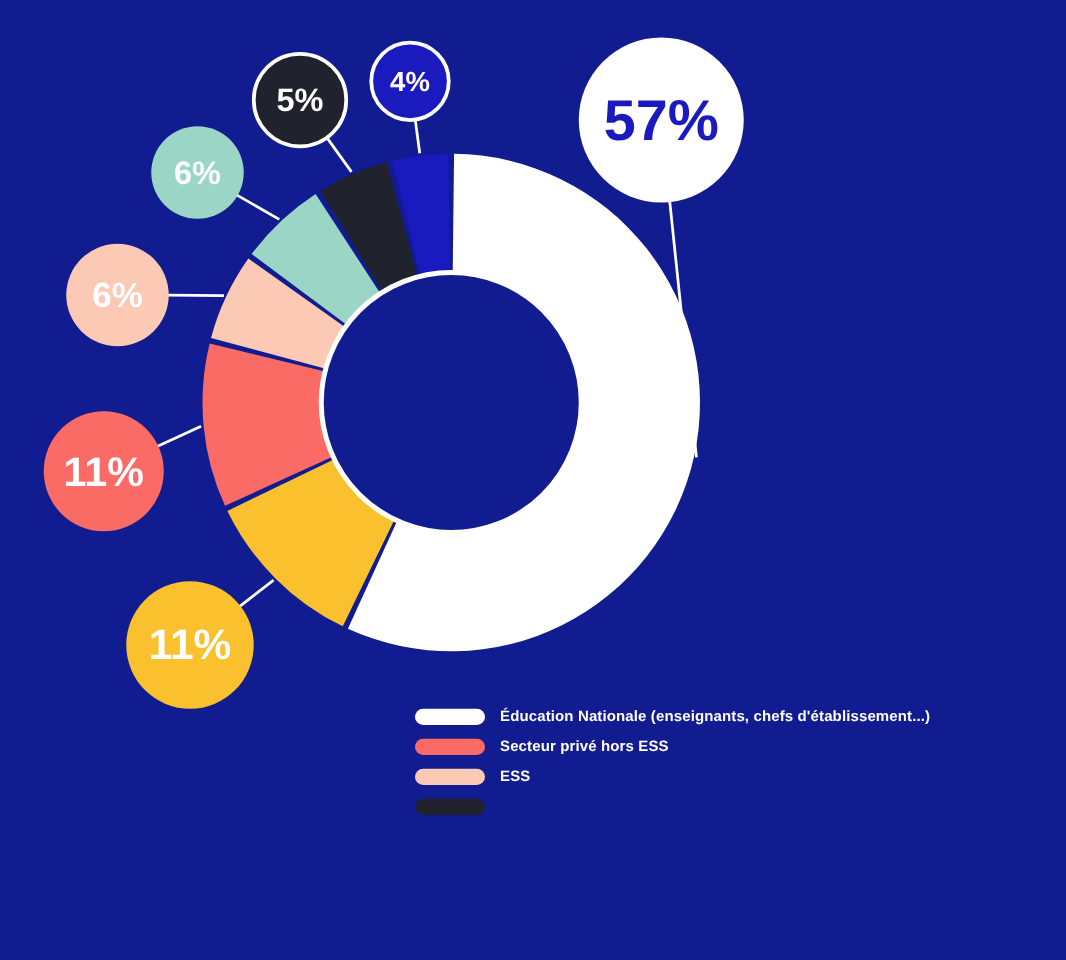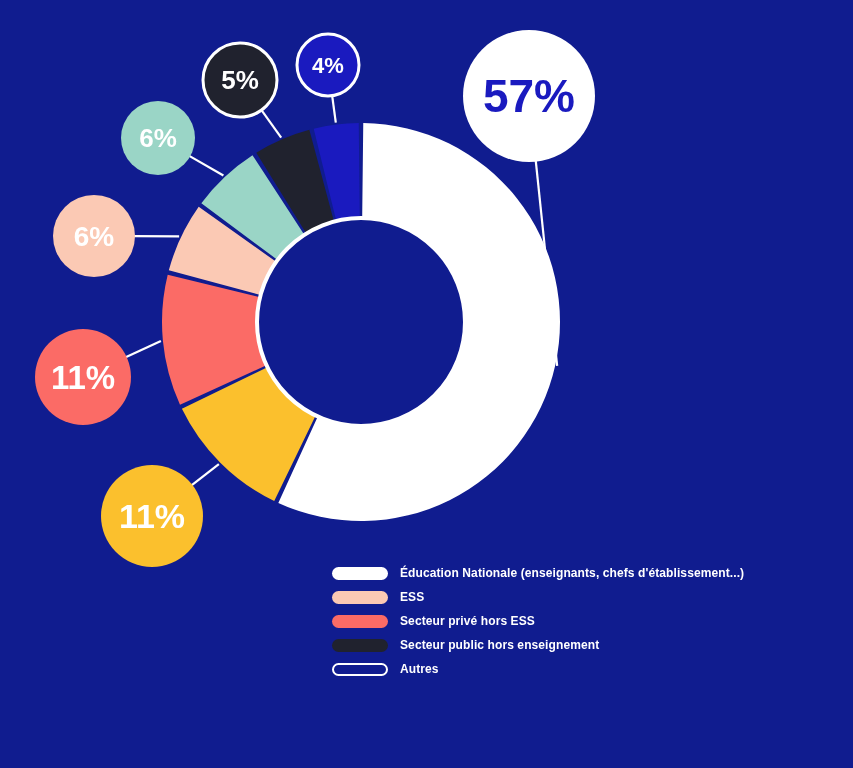--- a/index.html
+++ b/index.html
@@ -118,30 +118,25 @@
         </g>
       </g>
   </svg>
 
   <div class="legend">
     <div class="legend-row">
       <span class="legend-swatch" style="background: rgb(255, 255, 255); border: none;"></span>
       <span class="legend-label">Éducation Nationale (enseignants, chefs d'établissement...)</span>
     </div>
     <div class="legend-row">
+      <span class="legend-swatch" style="background: rgb(251, 107, 102); border: none;"></span>
+      <span class="legend-label">Secteur privé hors ESS</span>
+    </div>
+    <div class="legend-row">
       <span class="legend-swatch" style="background: rgb(251, 201, 180); border: none;"></span>
       <span class="legend-label">ESS</span>
     </div>
     <div class="legend-row">
-      <span class="legend-swatch" style="background: rgb(251, 107, 102); border: none;"></span>
-      <span class="legend-label">Secteur privé hors ESS</span>
-    </div>
-    <div class="legend-row">
       <span class="legend-swatch" style="background: rgb(32, 34, 46); border: none;"></span>
-      <span class="legend-label">Secteur public hors enseignement</span>
-    </div>
-    <div class="legend-row">
-      <span class="legend-swatch" style="background: transparent; border: 2px solid rgb(255, 255, 255);"></span>
-      <span class="legend-label">Autres</span>
     </div>
   </div>
 
 </div>
 
 </body></html>

